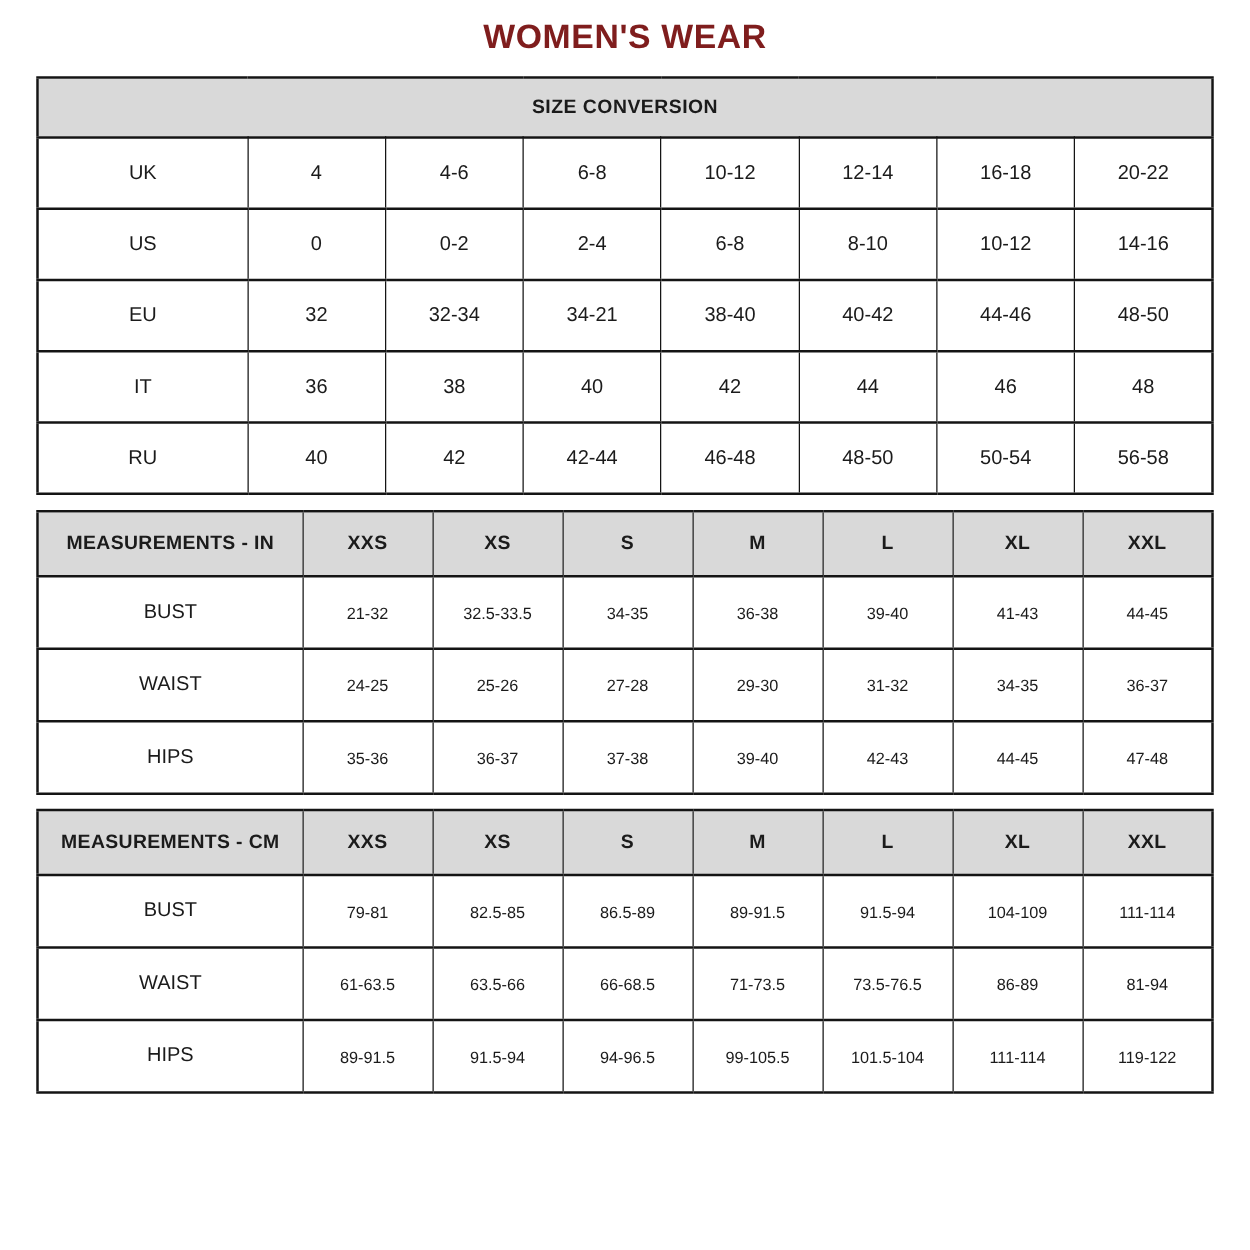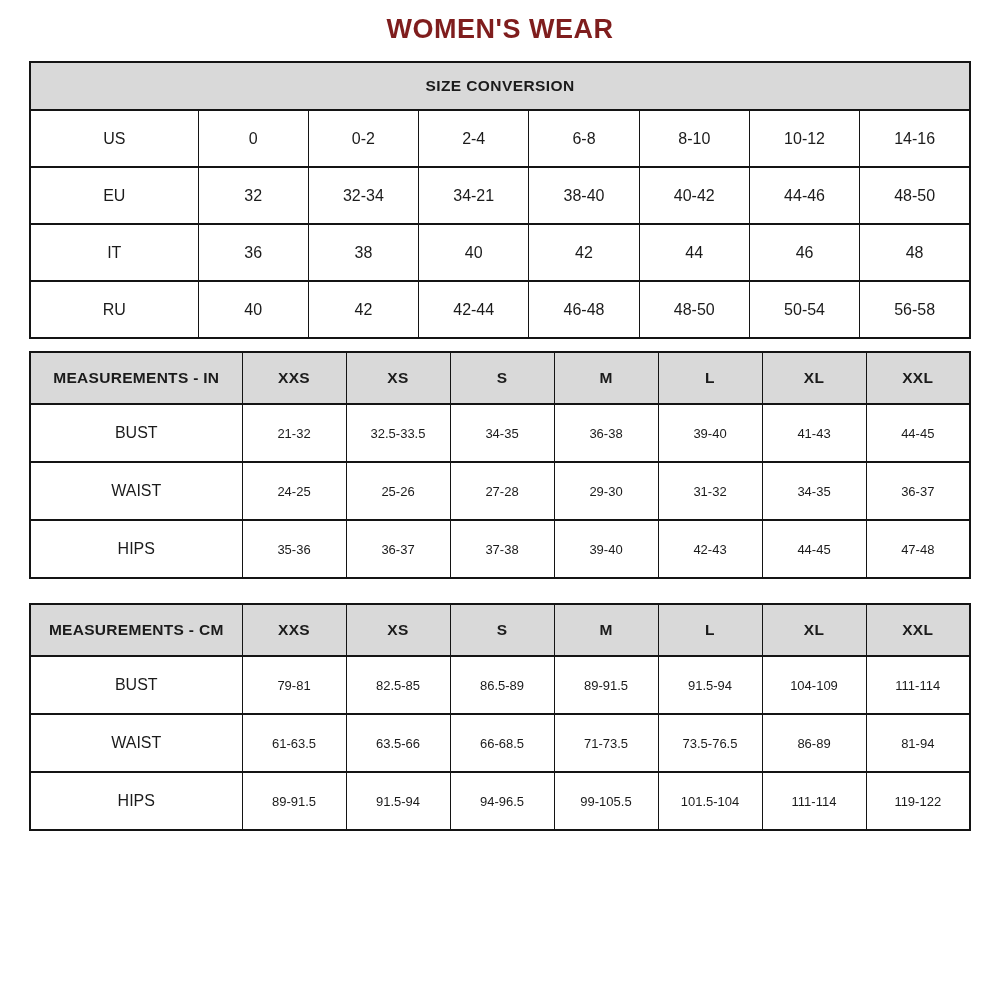--- a/index.html
+++ b/index.html
@@ -56,21 +56,21 @@
     font-weight: 500;
     font-size: 16px;
     height: 55px;
   }
   .t1 tbody td {
     font-weight: 500;
     font-size: 16px;
     height: 55px;
   }
   
-  .meas { margin-bottom: 24px; }
+  .meas { margin-bottom: 11px; }
   .meas .col-label { width: 212px; }
   .meas thead th {
     background: #d9d9d9;
     font-weight: 700;
     font-size: 15.5px;
     letter-spacing: 0.3px;
     height: 50px;
   }
   .meas tbody td {
     height: 56px;
@@ -92,20 +92,30 @@
     <colgroup>
         <col class="col-label">
         <col span="7">
       </colgroup>
     <thead>
       <tr>
         <th colspan="8" class="caption">SIZE CONVERSION</th>
       </tr>
     </thead>
     <tbody>
+        <tr>
+          <td class="row-label">UK</td>
+          <td>4</td>
+          <td>4-6</td>
+          <td>6-8</td>
+          <td>10-12</td>
+          <td>12-14</td>
+          <td>16-18</td>
+          <td>20-22</td>
+        </tr>
         <tr>
           <td class="row-label">US</td>
           <td>0</td>
           <td>0-2</td>
           <td>2-4</td>
           <td>6-8</td>
           <td>8-10</td>
           <td>10-12</td>
           <td>14-16</td>
         </tr>

